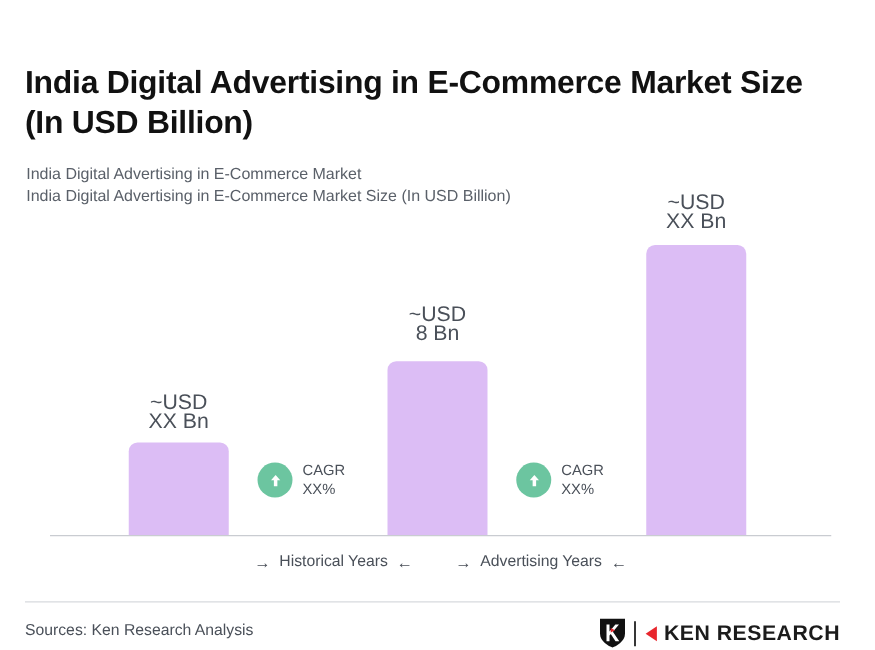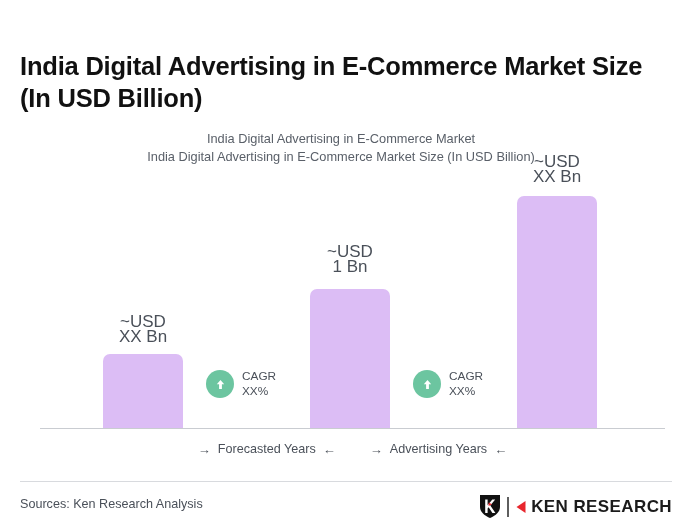--- a/index.html
+++ b/index.html
@@ -35,21 +35,20 @@
 
   
   #subtitles {
     position: absolute;
     left: 21px;
     top: 98px;
     width: 640px;
     font-size: 12.8px;
     line-height: 18px;
     color: #5a6069;
-    text-align: center;
   }
   #subtitles div { white-space: nowrap; }
 
   
   #plot {
     position: absolute;
     left: 0;
     top: 0;
     width: 700px;
     height: 520px;
@@ -190,21 +189,21 @@
         </svg>
       </div>
       <div class="cagr-text">
         <div>CAGR</div>
         <div>XX%</div>
       </div>
     </div>
 
     <div class="bar-label" style="left:310px; top:213px; width:80px;">
       <div>~USD</div>
-      <div>1 Bn</div>
+      <div>8 Bn</div>
     </div>
     <div class="bar" style="left:310px; top:257px; width:80px; height:139px;"></div>
 
     <div class="cagr" style="left:413px; top:337px;">
       <div class="cagr-circle">
         <svg width="13" height="13" viewBox="0 0 13 13" aria-hidden="true">
           <path d="M6.5 2 L10.2 6.2 L7.9 6.2 L7.9 11 L5.1 11 L5.1 6.2 L2.8 6.2 Z" fill="#ffffff"></path>
         </svg>
       </div>
       <div class="cagr-text">
@@ -217,21 +216,21 @@
       <div>~USD</div>
       <div>XX Bn</div>
     </div>
     <div class="bar" style="left:517px; top:164px; width:80px; height:232px;"></div>
 
     <div id="axis-line"></div>
 
     <div id="years">
       <div class="year-group">
         <span class="arrow-glyph">→</span>
-        <span>Forecasted Years</span>
+        <span>Historical Years</span>
         <span class="arrow-glyph">←</span>
       </div>
       <div class="year-group">
         <span class="arrow-glyph">→</span>
         <span>Advertising Years</span>
         <span class="arrow-glyph">←</span>
       </div>
     </div>
   </div>
 

